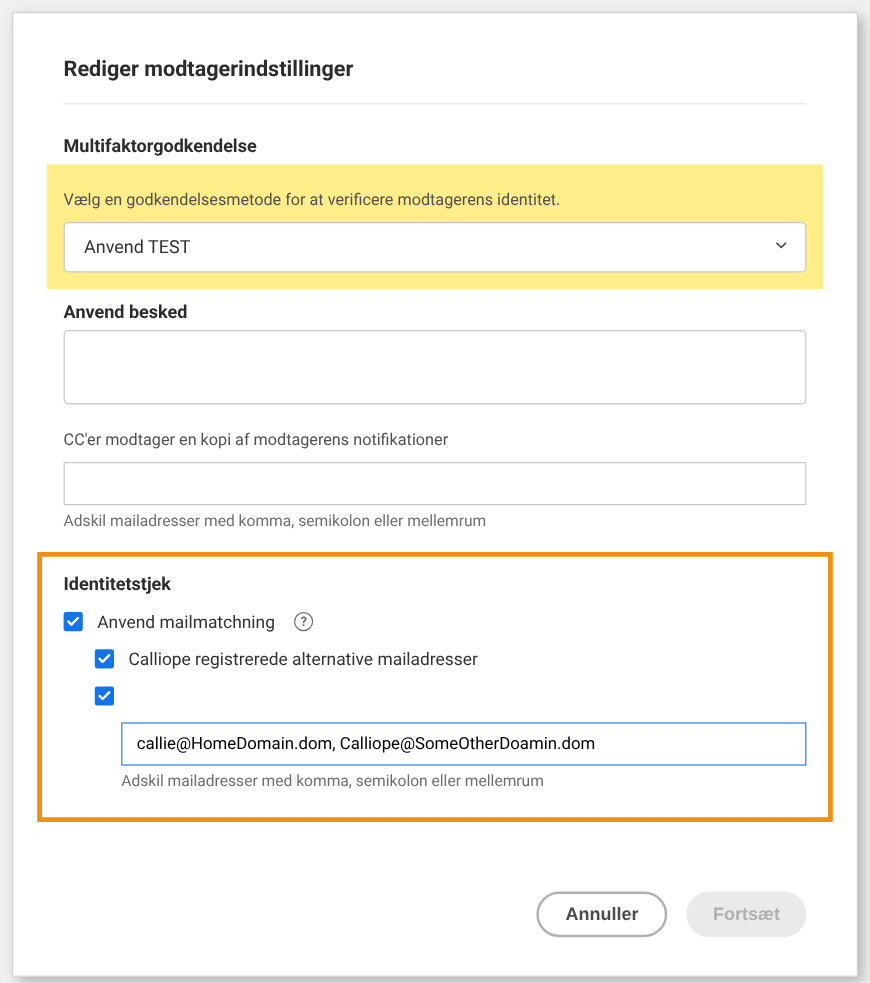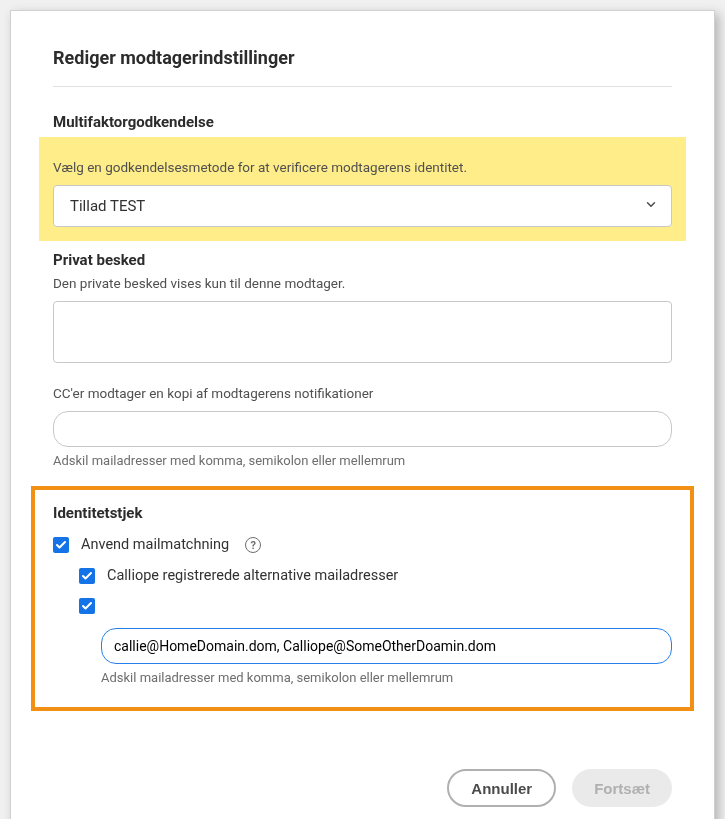--- a/index.html
+++ b/index.html
@@ -84,41 +84,41 @@
       border-radius: 4px;
       padding: 8px 12px;
       font-size: 14px;
       font-family: inherit;
       resize: none;
     }
     .text-input {
       width: 100%;
       height: 36px;
       border: 1px solid #c7c7c7;
-      border-radius: 15px;
+      border-radius: 0;
       padding: 0 12px;
       font-size: 14px;
       font-family: inherit;
     }
     .text-input.blue-border {
       border: 1px solid #2680eb;
     }
     .section {
       margin-bottom: 18px;
     }
     .callout-box {
       border: 4px solid #f29016;
       padding: 14px 18px 22px 18px;
       margin-left: -22px;
       margin-right: -22px;
       margin-top: 16px;
     }
     .checkbox-row {
       display: flex;
-      align-items: flex-end;
+      align-items: flex-start;
       gap: 12px;
       margin-top: 14px;
     }
     .checkbox-row.indent-1 {
       margin-left: 26px;
     }
     .checkbox-row.indent-2 {
       margin-left: 26px;
     }
     .cb {
@@ -194,34 +194,33 @@
 
   <h1 class="dialog-title">Rediger modtagerindstillinger</h1>
   <hr class="title-divider">
 
   <div class="section" style="margin-bottom:6px;">
     <div class="section-heading">Multifaktorgodkendelse</div>
     <div class="highlighted-block">
       <div class="helper-text">Vælg en godkendelsesmetode for at verificere modtagerens identitet.</div>
       <div class="select-wrap">
         <div class="select-field">
-          <span>Tillad TEST</span>
+          <span>Anvend TEST</span>
         </div>
         <span class="chevron">
           <svg width="14" height="14" viewBox="0 0 24 24" fill="none" stroke="#4b4b4b" stroke-width="2.5" stroke-linecap="round" stroke-linejoin="round">
               <polyline points="6 9 12 15 18 9"></polyline>
             </svg>
         </span>
       </div>
     </div>
   </div>
 
   <div class="section">
-    <div class="section-heading">Privat besked</div>
-    <div class="helper-text">Den private besked vises kun til denne modtager.</div>
+    <div class="section-heading">Anvend besked</div>
     <textarea class="text-area" style=""></textarea>
   </div>
 
   <div class="section">
     <div class="helper-text">CC'er modtager en kopi af modtagerens notifikationer</div>
     <input type="text" class="text-input" value="" style="">
     <div class="helper-text-small">Adskil mailadresser med komma, semikolon eller mellemrum</div>
   </div>
 
   <div class="callout-box">

